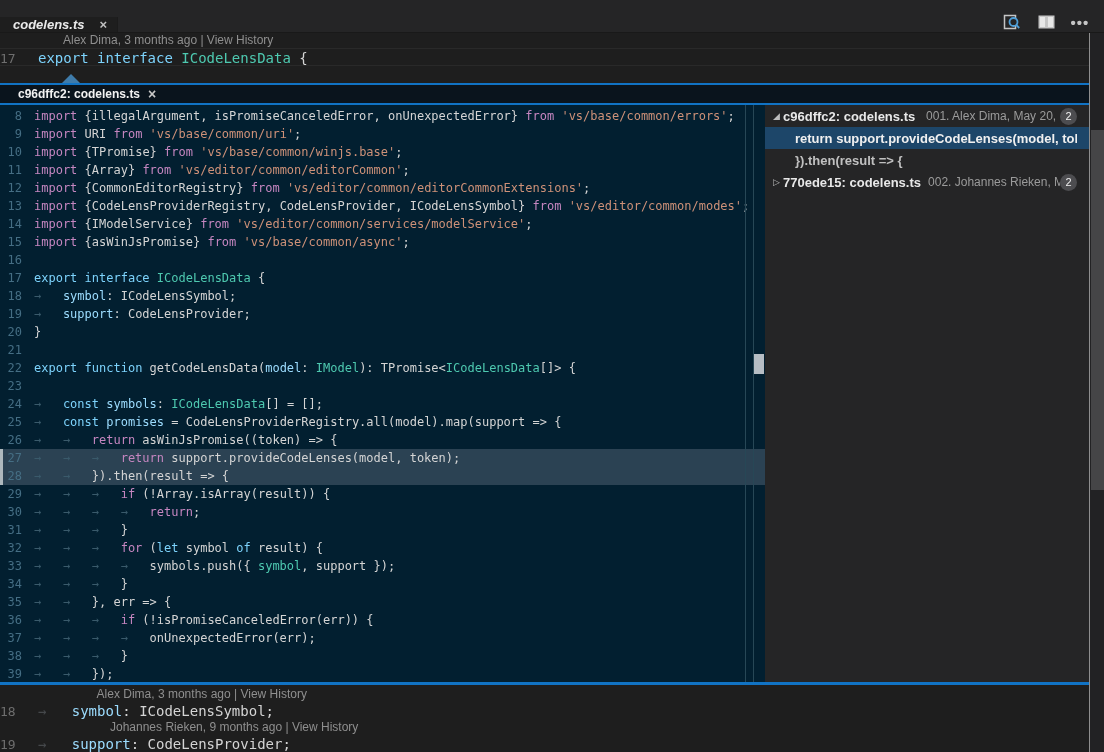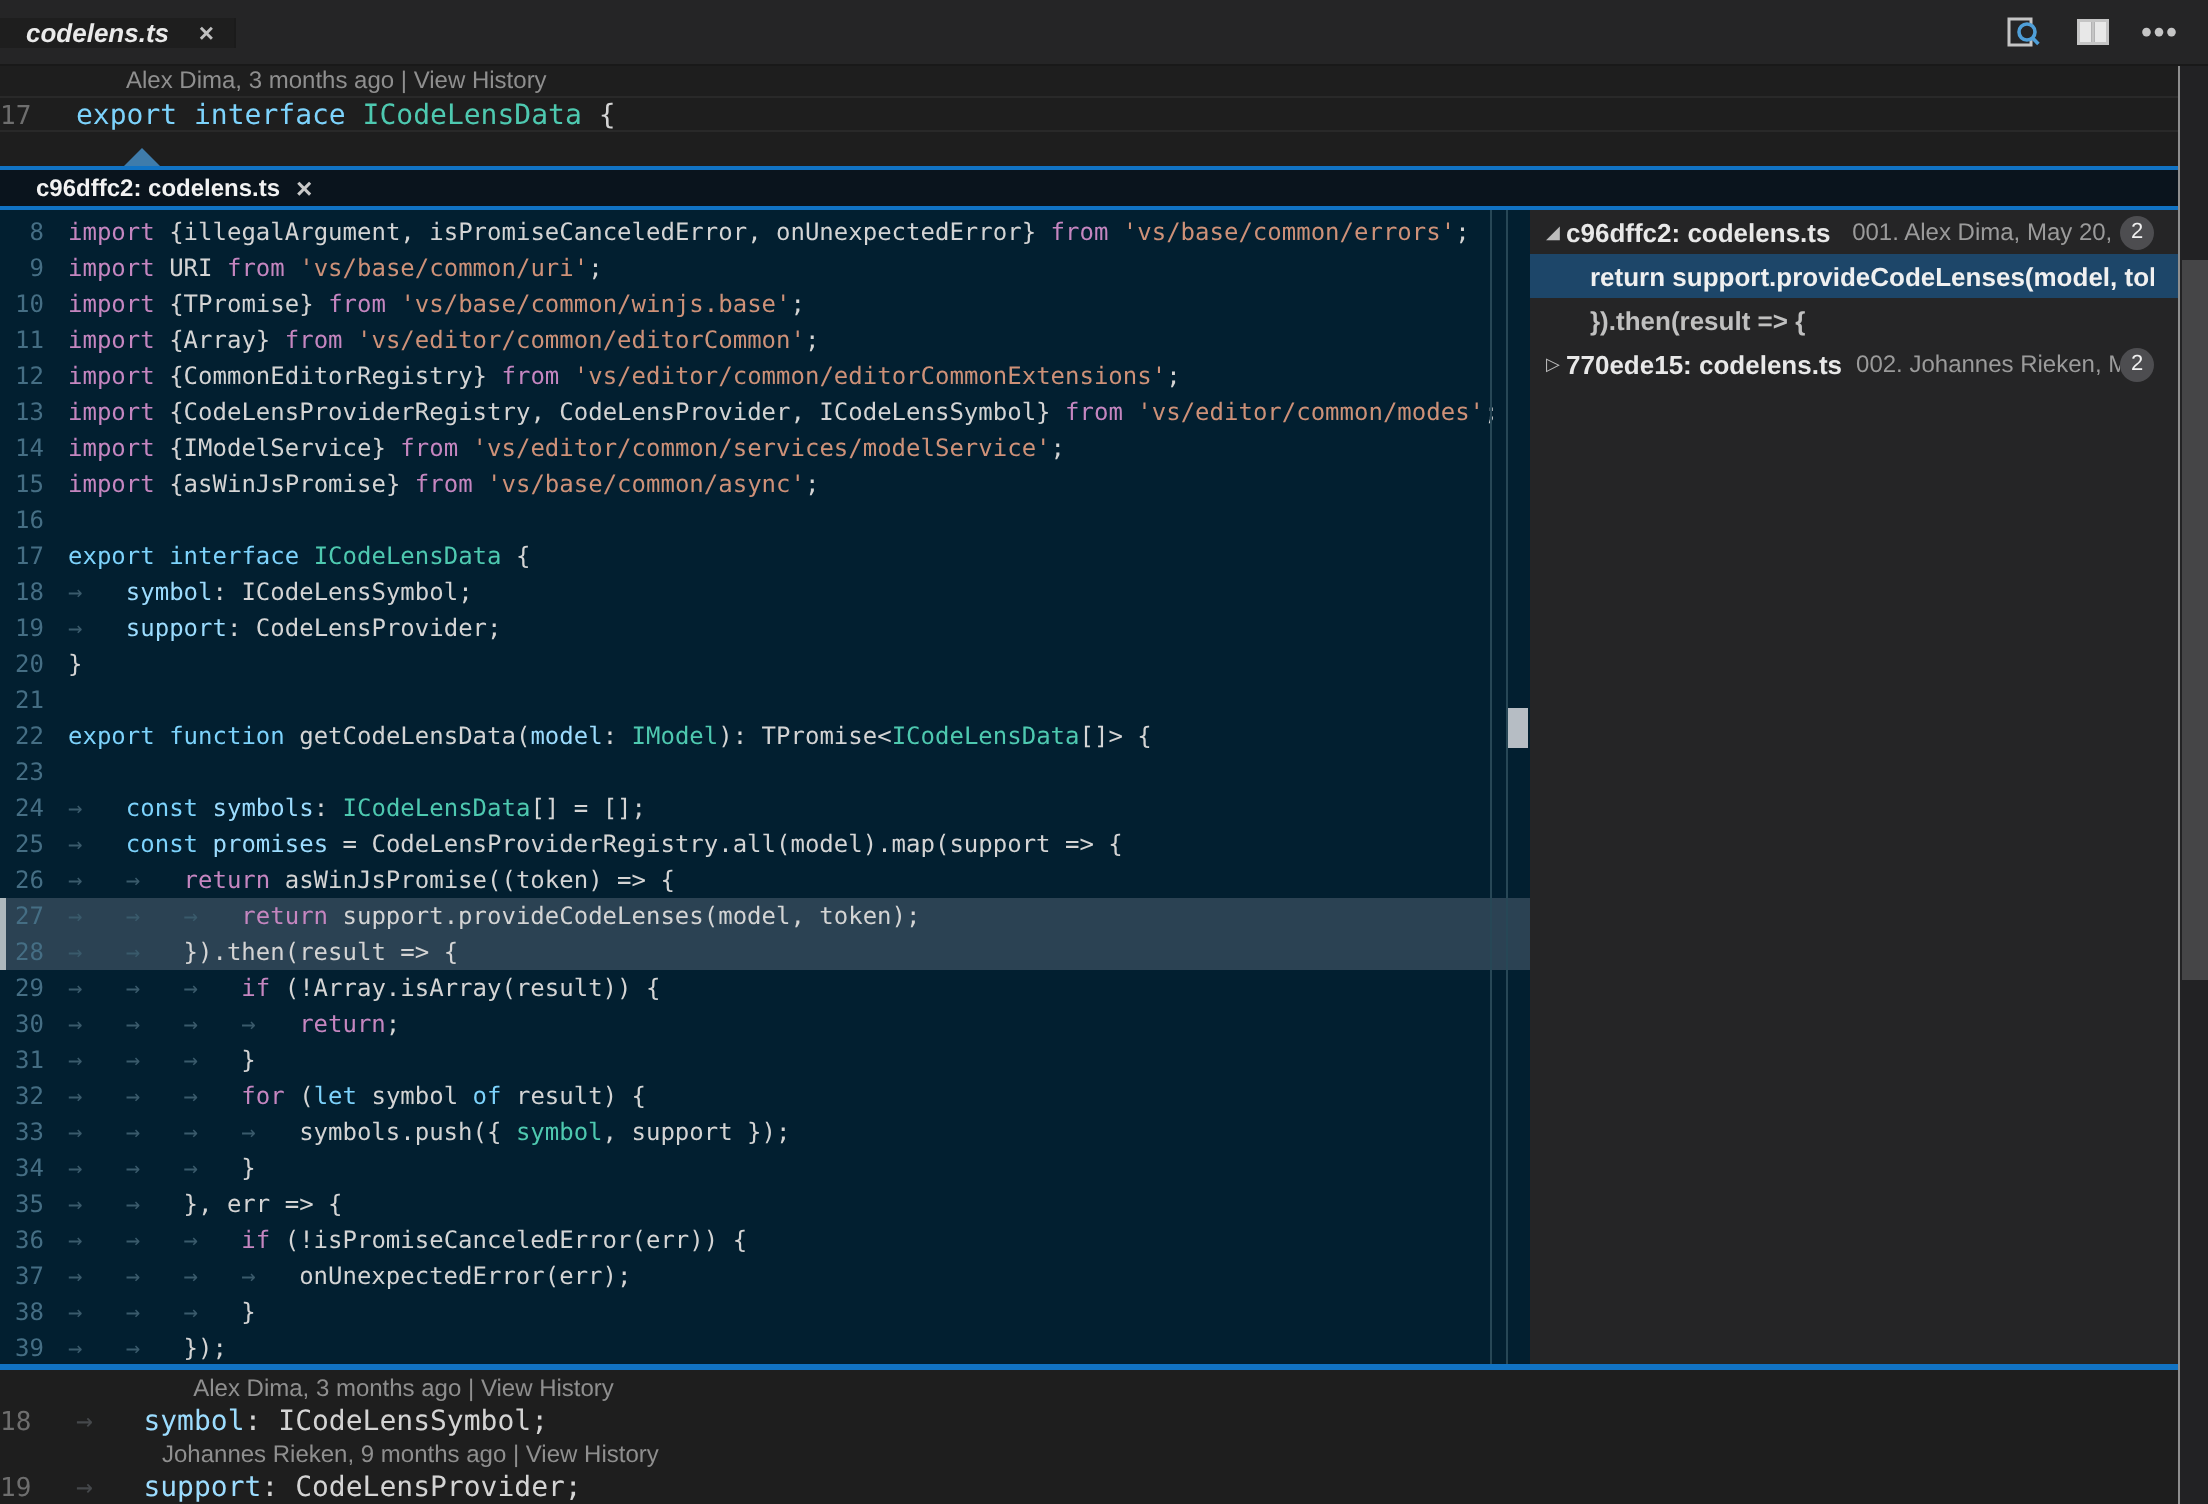--- a/index.html
+++ b/index.html
@@ -4,21 +4,21 @@
 <style>
   * { margin:0; padding:0; box-sizing:border-box; }
   html,body { background:#111; }
   .window{
     position:relative; width:1104px; height:752px; overflow:hidden;
     background:#1e1e1e; font-family:"Liberation Sans", sans-serif;
     -webkit-font-smoothing:antialiased;
   }
   
   .tabbar{ position:absolute; left:0; top:0; width:1104px; height:33px;
-    background:#252526; border-bottom:1px solid #191919; display:flex; align-items:center; }
+    background:#252526; border-bottom:1px solid #191919; display:flex; align-items:flex-end; }
   .tab{ width:118px; background:#1e1e1e; display:flex; align-items:center;
     padding:0 10px 0 13px; border-right:1px solid #1b1b1b; }
   .tab-title{ font-size:13px; font-style:italic; font-weight:bold; color:#eaeaea; flex:1; }
   .tab-close{ color:#c0c0c0; font-size:13px; font-weight:bold; margin-left:6px; cursor:pointer; }
   .tab-actions{ margin-left:auto; display:flex; align-items:center; gap:14px; padding-right:14px; }
   .tb-icon{ width:20px; height:20px; display:flex; align-items:center; justify-content:center; }
   .ellipsis{ color:#c5c5c5; font-size:15px; letter-spacing:1px; font-weight:bold; }
   
   .editor-top{ position:absolute; left:0; top:33px; width:1089px; height:50px; background:#1e1e1e; }
   .lens-row{ height:15px; line-height:15px; font-size:12px; color:#8f8f8f; white-space:nowrap; }
@@ -181,21 +181,21 @@
             <span class="badge">2</span>
           </div>
         </div>
     </div>
     <div class="peek-bottom-border"></div>
   </div>
 
   <div class="editor-bottom" id="editor-bottom">
       <div class="lens-row" style="padding-left: 96.6px;">Alex Dima, 3 months ago | View History</div>
       <div class="m-line"><span class="m-num">18</span><span><span class="tk-tab">→</span><span class="tk-v">symbol</span><span class="tk-d">: ICodeLensSymbol;</span></span></div>
-      <div class="lens-row" style="padding-left: 81px;">Johannes Rieken, 9 months ago | View History</div>
+      <div class="lens-row" style="padding-left: 110px;">Johannes Rieken, 9 months ago | View History</div>
       <div class="m-line"><span class="m-num">19</span><span><span class="tk-tab">→</span><span class="tk-v">support</span><span class="tk-d">: CodeLensProvider;</span></span></div>
     </div>
 
   <div class="scrollcol">
     <div class="thumb"></div>
   </div>
 
 </div>
 
 </body></html>

